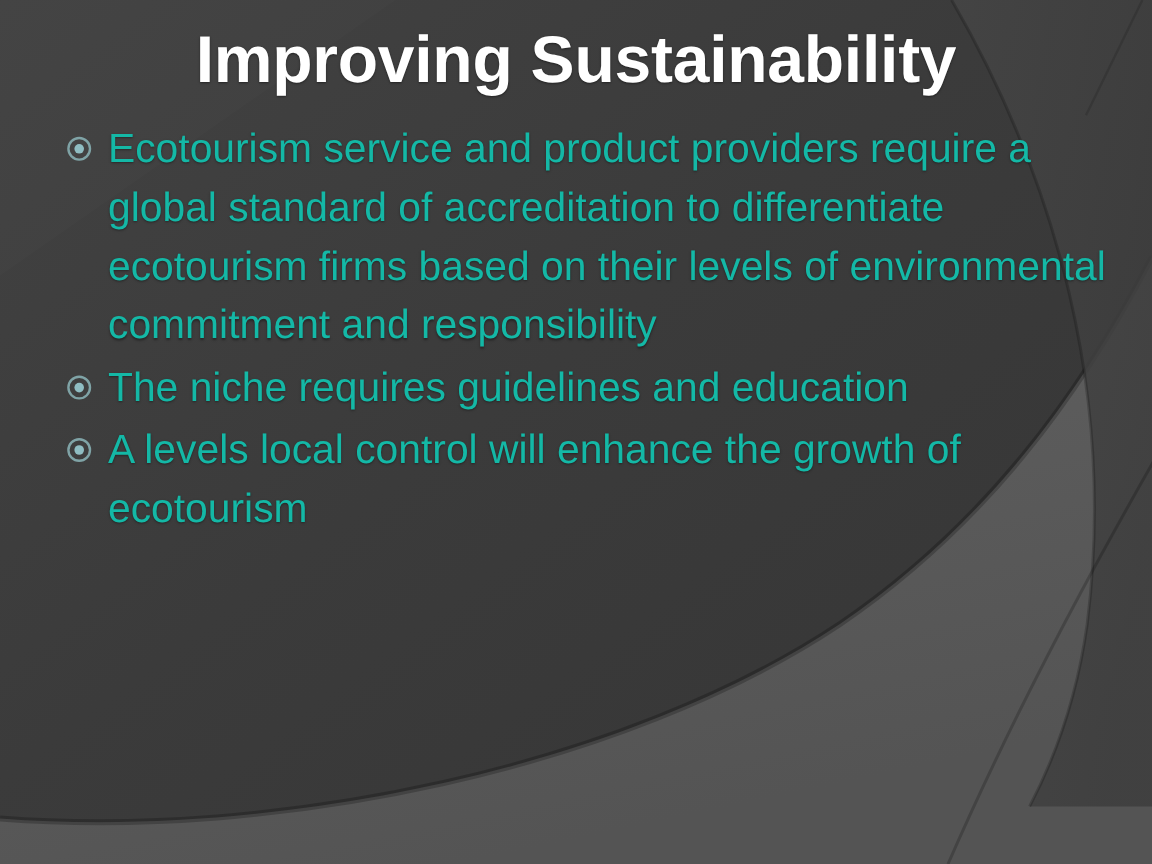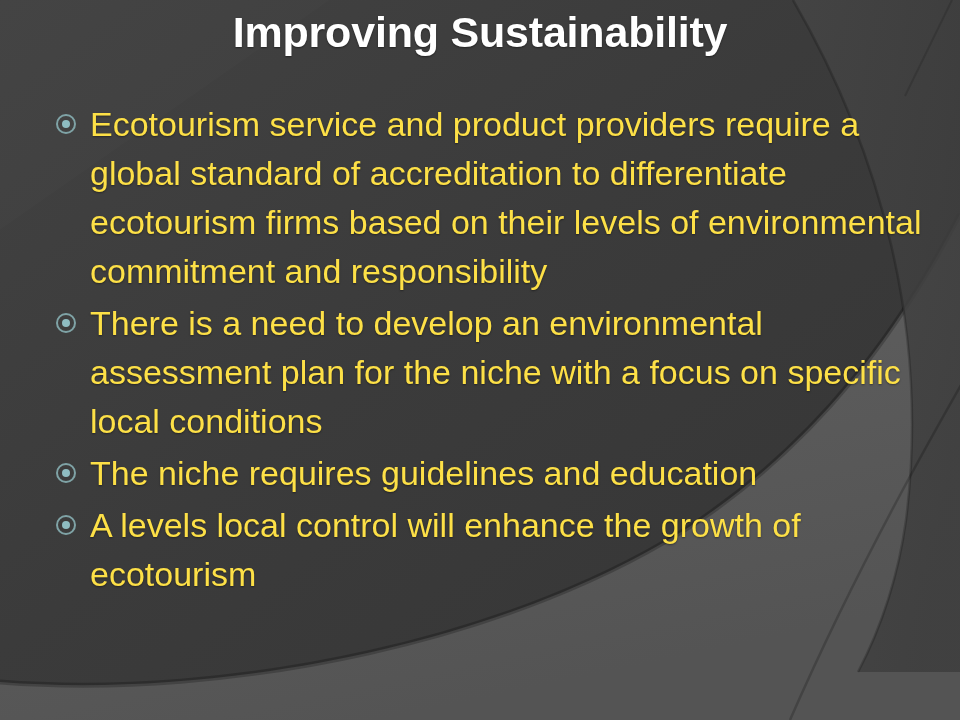--- a/index.html
+++ b/index.html
@@ -31,22 +31,22 @@
   .title-zone {
     position: absolute;
     left: 0;
     top: 8px;
     width: 960px;
     text-align: center;
     z-index: 5;
   }
   .slide-title {
     display: inline-block;
-    margin: 0;
-    font-size: 43px;
+    margin: 10px;
+    font-size: 55px;
     font-weight: bold;
     line-height: 1.15;
     color: #ffffff;
     letter-spacing: -0.2px;
     text-shadow: 0 1px 2px rgba(0,0,0,0.45);
   }
 
   
   .body-zone {
     position: absolute;
@@ -81,21 +81,21 @@
     height: 8px;
     margin-left: -4px;
     margin-top: -4px;
     border-radius: 50%;
     background: #8fbdc2;
   }
   .bullet-text {
     flex: 1 1 auto;
     font-size: 34px;
     line-height: 49px;
-    color: #fde047;
+    color: #14b8a6;
     white-space: pre-wrap;
     text-shadow: 0 1px 2px rgba(0,0,0,0.40);
   }
 </style>
 </head>
 <body>
 
 <div class="slide">
 
   <svg class="bg-layer" viewBox="0 0 960 720" preserveAspectRatio="none" aria-hidden="true">
@@ -135,24 +135,20 @@
     <h1 class="slide-title">Improving Sustainability</h1>
   </div>
 
   <div class="body-zone">
 
     <div class="bullet-row">
       <span class="bullet-marker"></span>
       <span class="bullet-text">Ecotourism service and product providers require a global standard of accreditation to differentiate  ecotourism firms based on their levels of environmental commitment and responsibility</span>
     </div>
 
-    <div class="bullet-row">
-      <span class="bullet-marker"></span>
-      <span class="bullet-text">There is a need to develop an environmental assessment plan for the niche with a focus on specific local conditions</span>
-    </div>
 
     <div class="bullet-row">
       <span class="bullet-marker"></span>
       <span class="bullet-text">The niche requires guidelines and education</span>
     </div>
 
     <div class="bullet-row">
       <span class="bullet-marker"></span>
       <span class="bullet-text">A levels local control will enhance the growth of ecotourism</span>
     </div>

